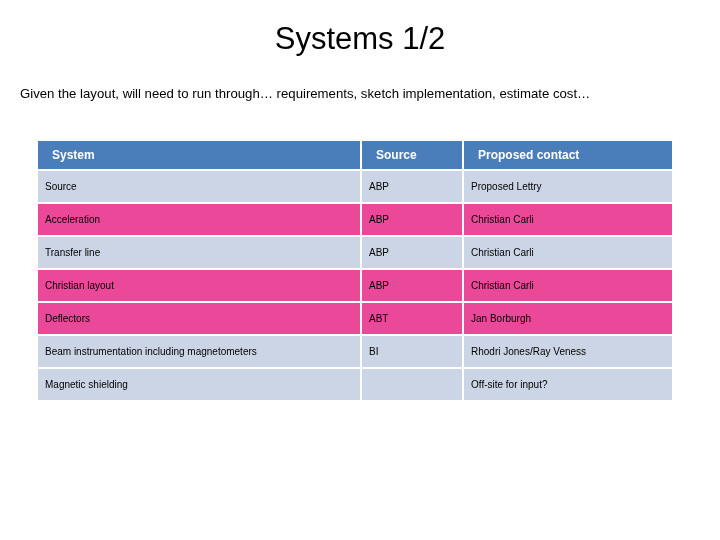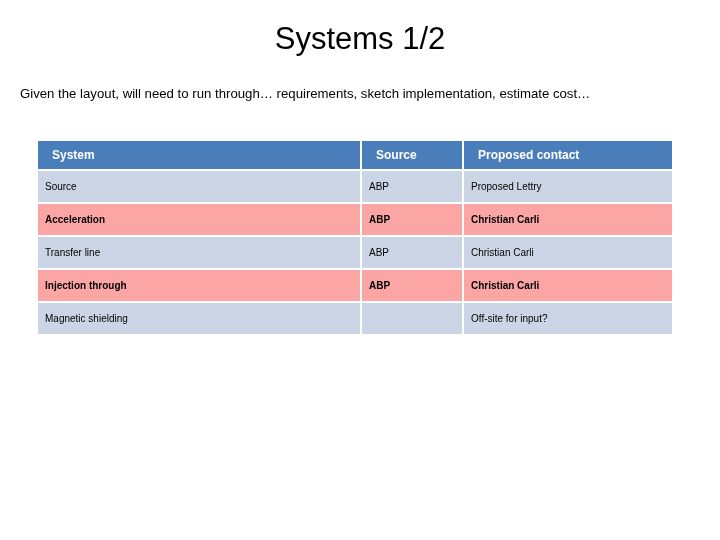--- a/index.html
+++ b/index.html
@@ -82,21 +82,21 @@
   table.systems td {
     padding: 6px 7px 6px 7px;
     font-size: 10px;
     line-height: 19px;
     color: #000000;
     vertical-align: top;
     height: 16px;
   }
 
   tr.row-dark td  { background: #ccd5e5; }
-  tr.row-light td { background: #fca5a5; font-weight: bold; }
+  tr.row-light td { background: #ec4899; }
 
   td.contact-link { color: #1f3864; }
 
   .cell-line { display: block; }
 </style>
 </head>
 <body>
 
 <div class="slide">
 
@@ -134,24 +134,38 @@
             </td>
           </tr>
           <tr class="row-dark">
             <td>Transfer line</td>
             <td>ABP</td>
             <td>
               <span class="cell-line">Christian Carli</span>
             </td>
           </tr>
           <tr class="row-light">
-            <td>Injection through</td>
+            <td>Christian layout</td>
             <td>ABP</td>
             <td>
               <span class="cell-line">Christian Carli</span>
+            </td>
+          </tr>
+          <tr class="row-light">
+            <td>Deflectors</td>
+            <td>ABT</td>
+            <td>
+              <span class="cell-line">Jan Borburgh</span>
+            </td>
+          </tr>
+          <tr class="row-dark">
+            <td>Beam instrumentation including magnetometers</td>
+            <td>BI</td>
+            <td>
+              <span class="cell-line">Rhodri Jones/Ray Veness</span>
             </td>
           </tr>
           <tr class="row-dark">
             <td>Magnetic shielding</td>
             <td></td>
             <td>
               <span class="cell-line">Off-site for input?</span>
             </td>
           </tr>
         </tbody>

